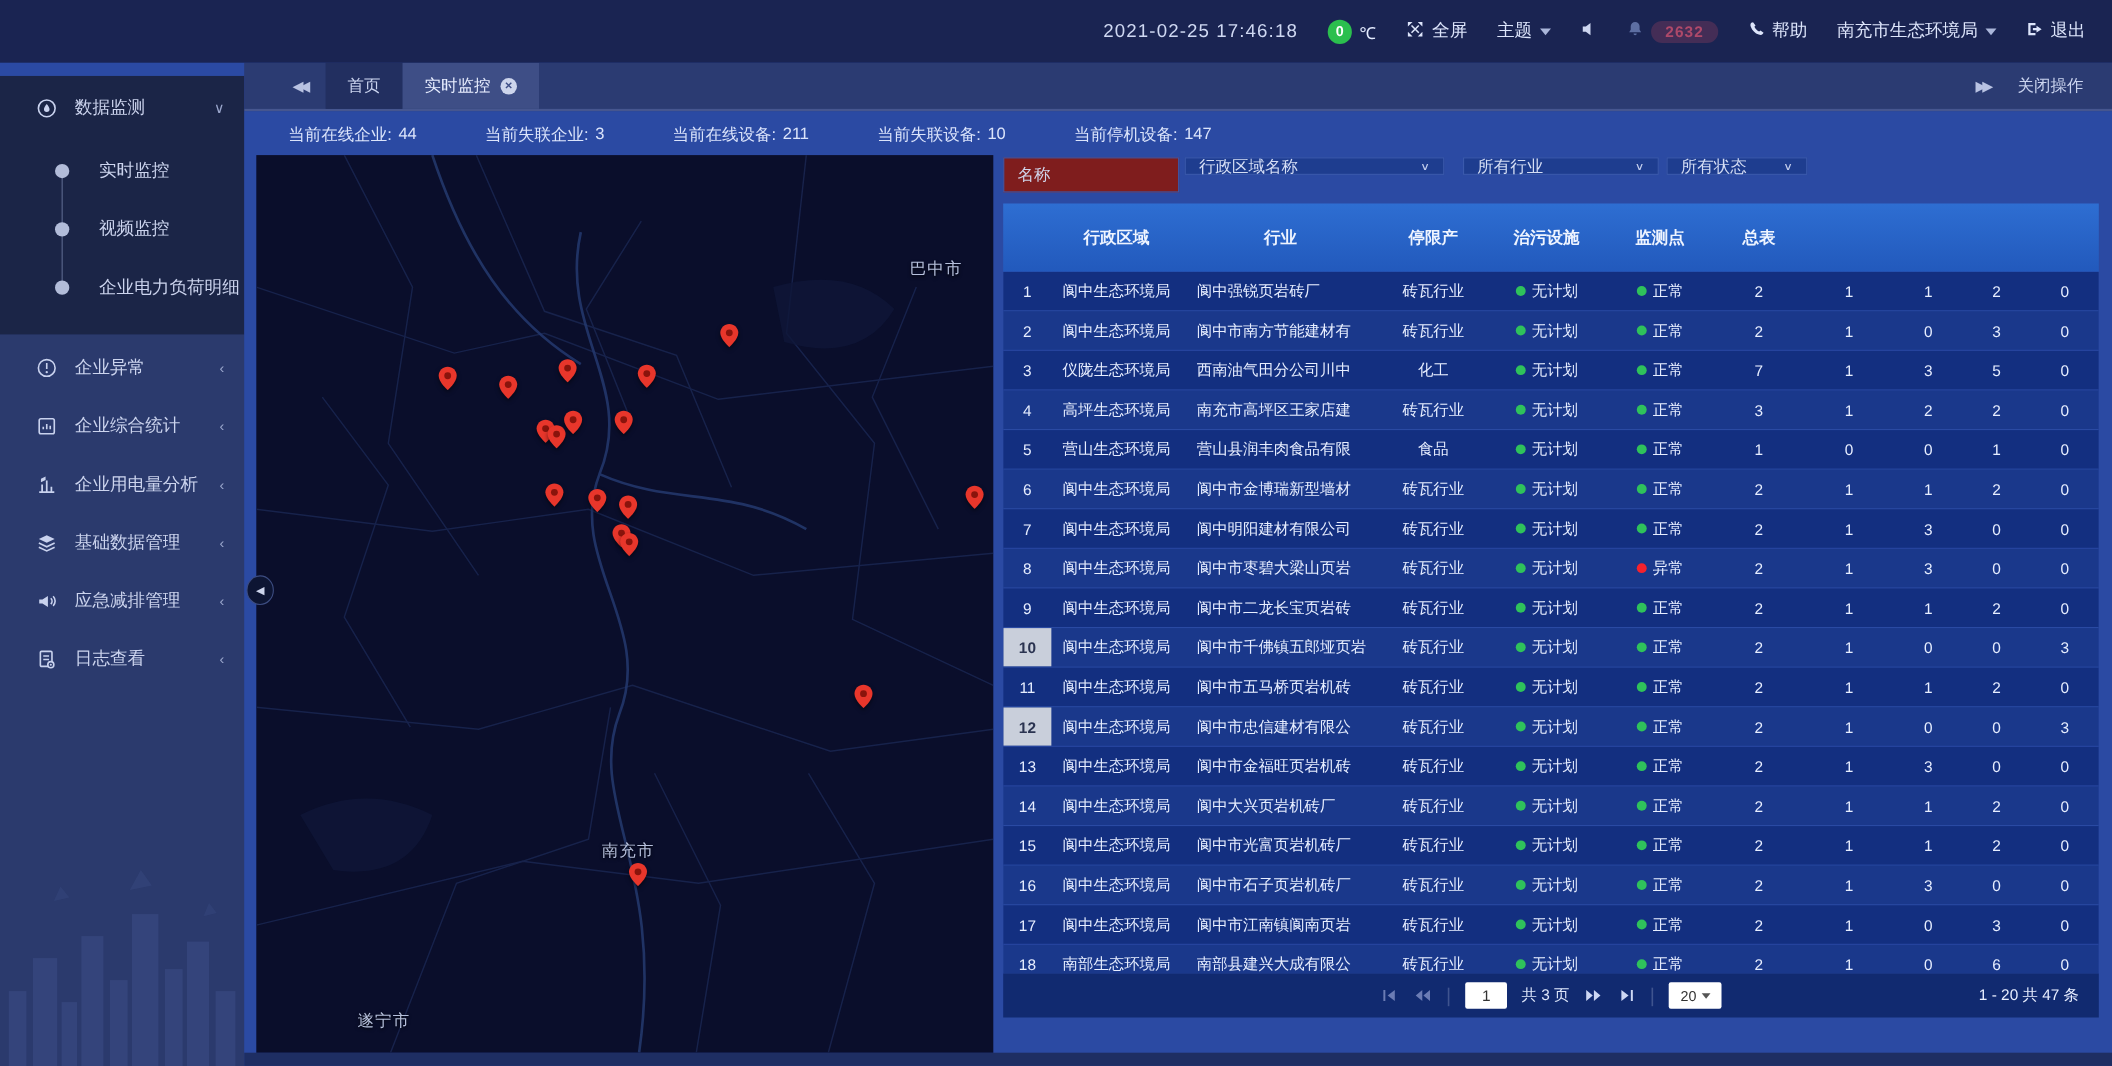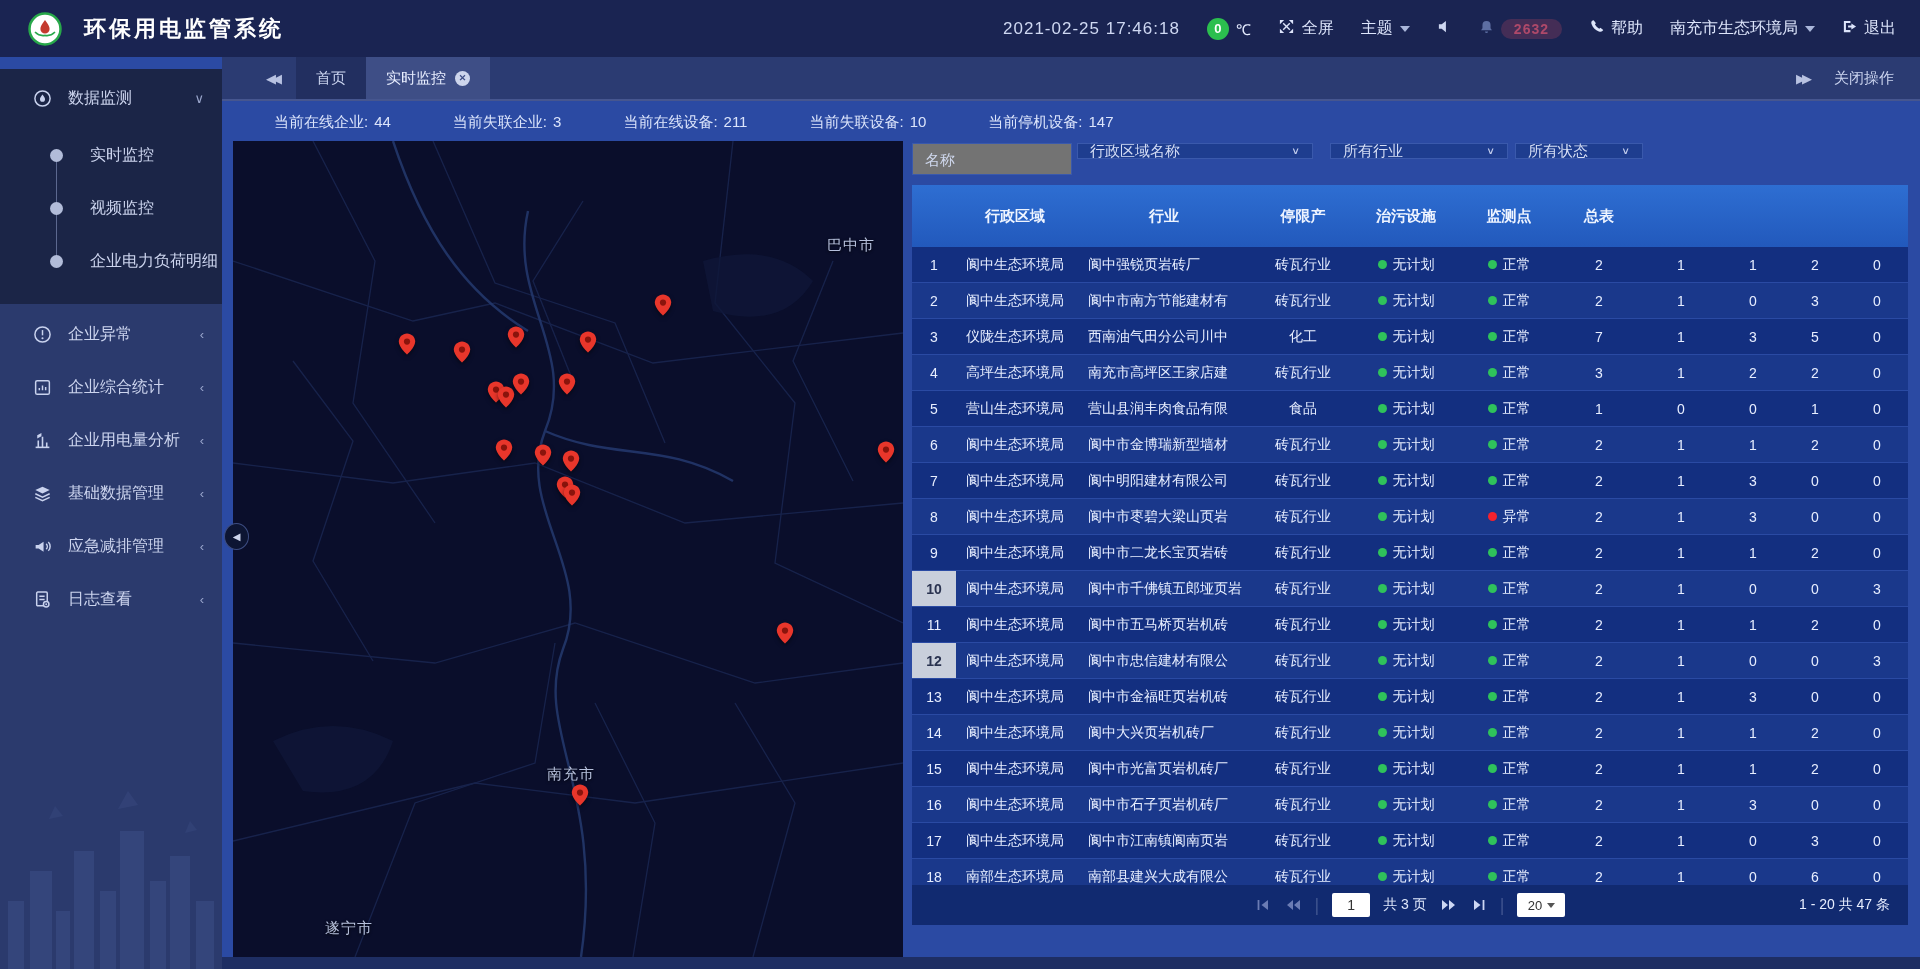--- a/index.html
+++ b/index.html
@@ -44,39 +44,39 @@
     background:#2b3b72; border-bottom:2px solid #46568f; display:flex; align-items:stretch; color:#cbd4ef; z-index:9; }
   .tab-nav { align-self:center; margin:0 18px 0 44px; color:#b8c2e2; font-size:13px; letter-spacing:-4px; cursor:pointer; }
   .tab { display:flex; align-items:center; padding:0 20px; font-size:15px; cursor:pointer; gap:9px; }
   .tab-home { background:#222f60; }
   .tab-active { background:#3e4e86; color:#e8eeff; }
   .close-dot { width:15px; height:15px; border-radius:50%; background:#cdd5ec; color:#3e4e86;
     font-size:9px; font-weight:bold; display:flex; align-items:center; justify-content:center; cursor:pointer; }
   .tab-right { margin-left:auto; align-self:center; display:flex; align-items:center; gap:26px; padding-right:26px; font-size:15px; }
   
   .stats { position:absolute; left:222px; top:103px; width:1698px; height:38px;
-    display:flex; align-items:center; gap:62px; padding-left:52px; color:#dbe4fb; font-size:15px; z-index:5; }
+    display:flex; align-items:center; gap:62px; padding-left:40px; color:#dbe4fb; font-size:15px; z-index:5; }
   .stat { display:flex; gap:6px; white-space:nowrap; }
   
   .map-panel { position:absolute; left:233px; top:141px; width:670px; height:816px;
     background:#0a0e2b; overflow:hidden; z-index:4; }
   .map-city { position:absolute; color:#b6c0dc; font-size:15px; transform:translate(-50%,-50%);
     text-shadow:0 1px 3px rgba(0,0,0,.85); letter-spacing:1px; }
   .map-pin { position:absolute; width:24px; height:24px; transform:translate(-50%,-100%); cursor:pointer;
     filter:drop-shadow(0 2px 2px rgba(0,0,0,.5)); }
   .collapse-btn { position:absolute; left:224px; top:523px; width:25px; height:27px; z-index:6;
     background:#0d1533; border:1px solid #3d4d82; border-radius:50%; color:#cdd5ec;
     display:flex; align-items:center; justify-content:center; font-size:10px; cursor:pointer; }
   .bottom-strip { position:absolute; left:222px; bottom:0; width:1698px; height:12px; background:#1e2e63; }
   
   .right-panel { position:absolute; left:912px; top:141px; width:996px; height:816px; z-index:4; }
   .fbox { position:absolute; top:2px; height:16px; background:#1e3d8f; border:1px solid #3a59ac;
     color:#d5def5; font-size:15px; display:flex; align-items:center; padding:0 12px; cursor:pointer; }
   .fbox .fchev { margin-left:auto; font-size:12px; color:#c4cfee; transform:scaleY(.8); }
-  input.fname { position:absolute; top:2px; left:0; width:160px; height:32px; background:#737373;
+  input.fname { position:absolute; top:2px; left:0; width:160px; height:32px; background:#7f1d1d;
     border:1px solid #3a59ac; color:#d5def5; font-size:15px; padding:0 12px; outline:none; font-family:inherit; }
   input.fname::placeholder { color:#d5def5; opacity:.95; }
   .grid-cols { display:grid; grid-template-columns:44px 118px 180px 98px 108px 98px 82px 82px 62px 62px 62px; }
   .table-header { position:absolute; top:44px; left:0; width:996px; height:62px;
     background:linear-gradient(180deg,#2e6ed2,#2259bc); color:#eef4ff; }
   .th { display:flex; align-items:center; justify-content:center; font-weight:bold; font-size:15px; white-space:nowrap; }
   .th-group { grid-column:span 3; display:grid; grid-template-rows:26px 1fr; }
   .th-group-title { display:flex; align-items:flex-end; justify-content:center; font-style:italic; font-weight:bold; font-size:15px; padding-bottom:1px; }
   .th-subs { display:grid; grid-template-columns:62px 62px 62px; }
   .th-sub { display:flex; align-items:center; justify-content:center; font-weight:bold; font-size:15px; }
@@ -100,31 +100,20 @@
   .pg-pages { font-size:14px; color:#dfe7fb; }
   .pg-select { min-width:48px; height:24px; background:#ffffff; color:#333; border-radius:2px;
     display:flex; align-items:center; justify-content:center; gap:5px; font-size:13px; cursor:pointer; }
   .pg-select .sel-caret { width:0; height:0; border-left:4px solid transparent; border-right:4px solid transparent; border-top:5px solid #555; }
   .pg-range { position:absolute; right:18px; font-size:14px; color:#e8eeff; }
 </style>
 </head>
 <body>
 
 <div class="header">
-  <div class="logo-wrap">
-    <span class="side-icon" style="width:34px;height:34px">
-      <svg width="34" height="34" viewBox="0 0 34 34">
-        <circle cx="17" cy="17" r="15.5" fill="#ffffff" stroke="#28a84a" stroke-width="2.5"></circle>
-        <path d="M17 8c3 4 4.6 6.5 4.6 9a4.6 4.6 0 1 1-9.2 0C12.4 14.5 14 12 17 8z" fill="#c43a2e"></path>
-        <path d="M7 20c3 3 7 4 10 3.4" stroke="#28a84a" stroke-width="1.6" fill="none"></path>
-        <path d="M27 20c-3 3-7 4-10 3.4" stroke="#28a84a" stroke-width="1.6" fill="none"></path>
-      </svg>
-    </span>
-    <span class="app-title">环保用电监管系统</span>
-  </div>
   <div class="header-right">
     <span class="datetime">2021-02-25 17:46:18</span>
     <span class="hitem">
       <span class="temp-badge">0</span>
       <span class="temp-unit">℃</span>
     </span>
     <span class="hitem">
       <span>
         <svg width="17" height="17" viewBox="0 0 18 18">
           <g stroke="#dde5fb" stroke-width="1.5" fill="#dde5fb">

